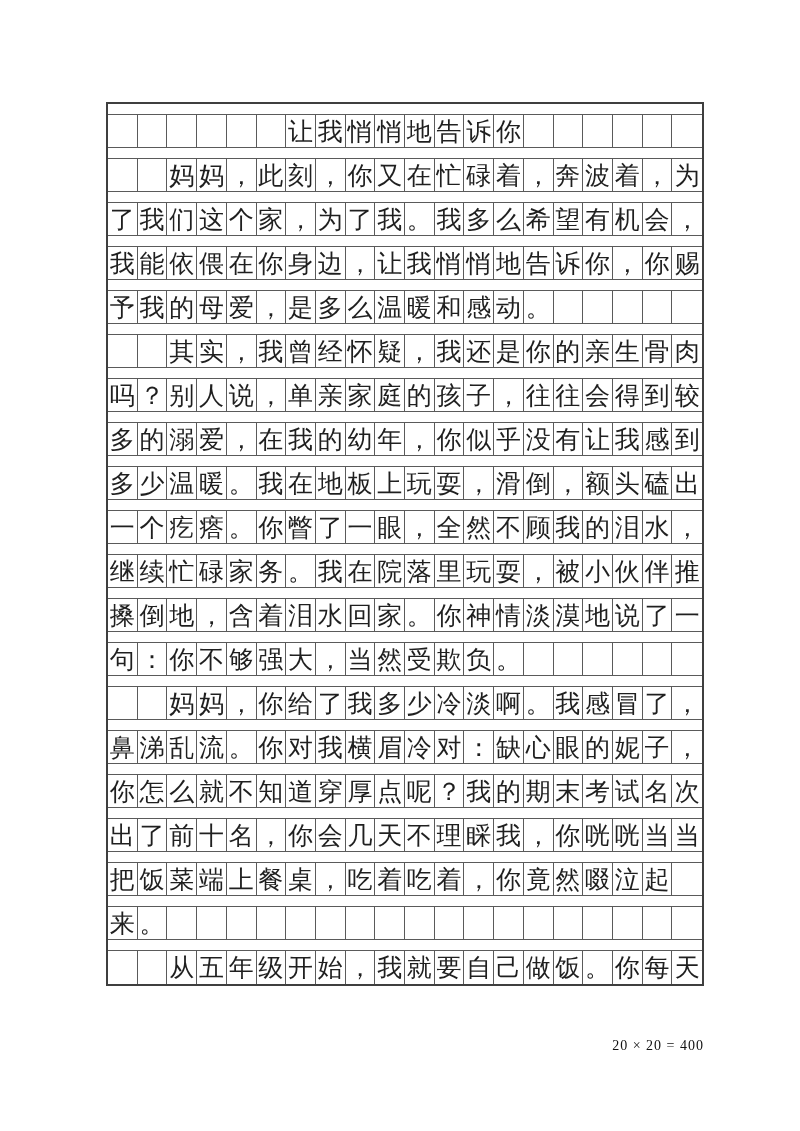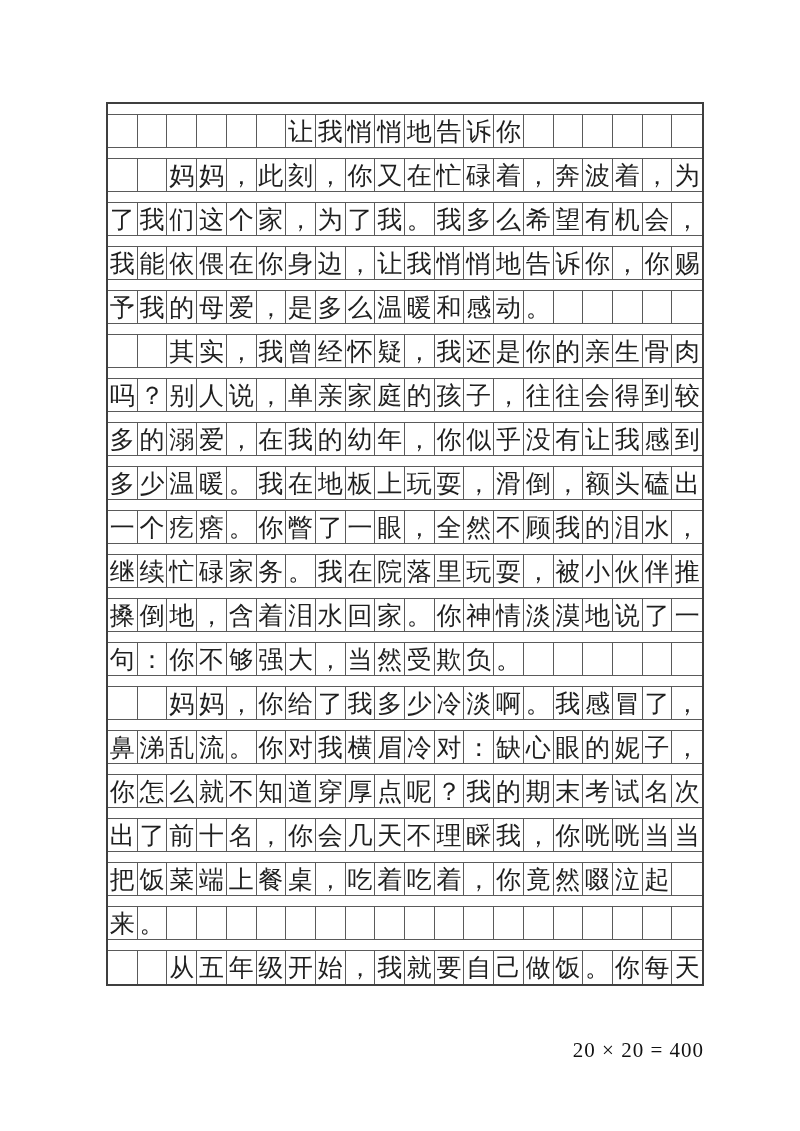--- a/index.html
+++ b/index.html
@@ -49,21 +49,21 @@
     color:var(--ink);
     font-family:"Liberation Sans", sans-serif;
   }
   .footer-note{
     position:absolute;
     left:106px;
     top:1038px;
     width:598px;
     text-align:right;
     font-family:"Liberation Serif", serif;
-    font-size:21px;
+    font-size:14px;
     color:#111111;
     letter-spacing:1px;
   }
 </style>
 </head>
 <body>
 
 <div class="grid-wrap" id="composition-grid">
     <div class="spacer"></div>
     <div class="cells">

